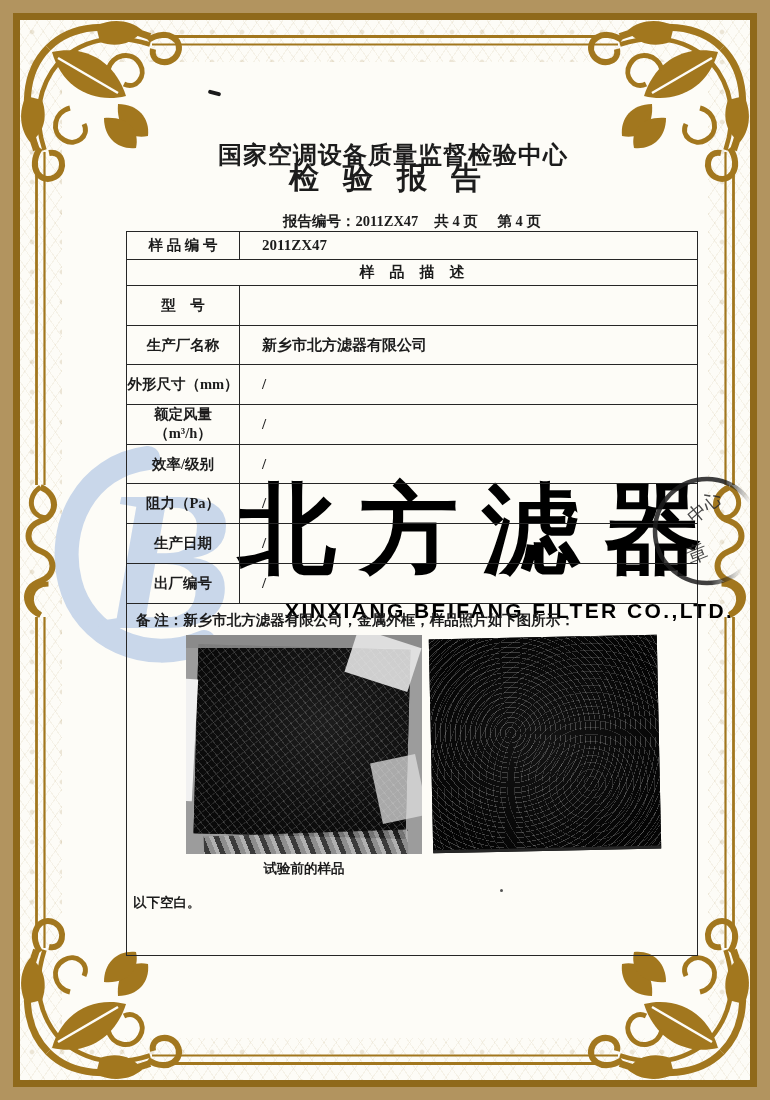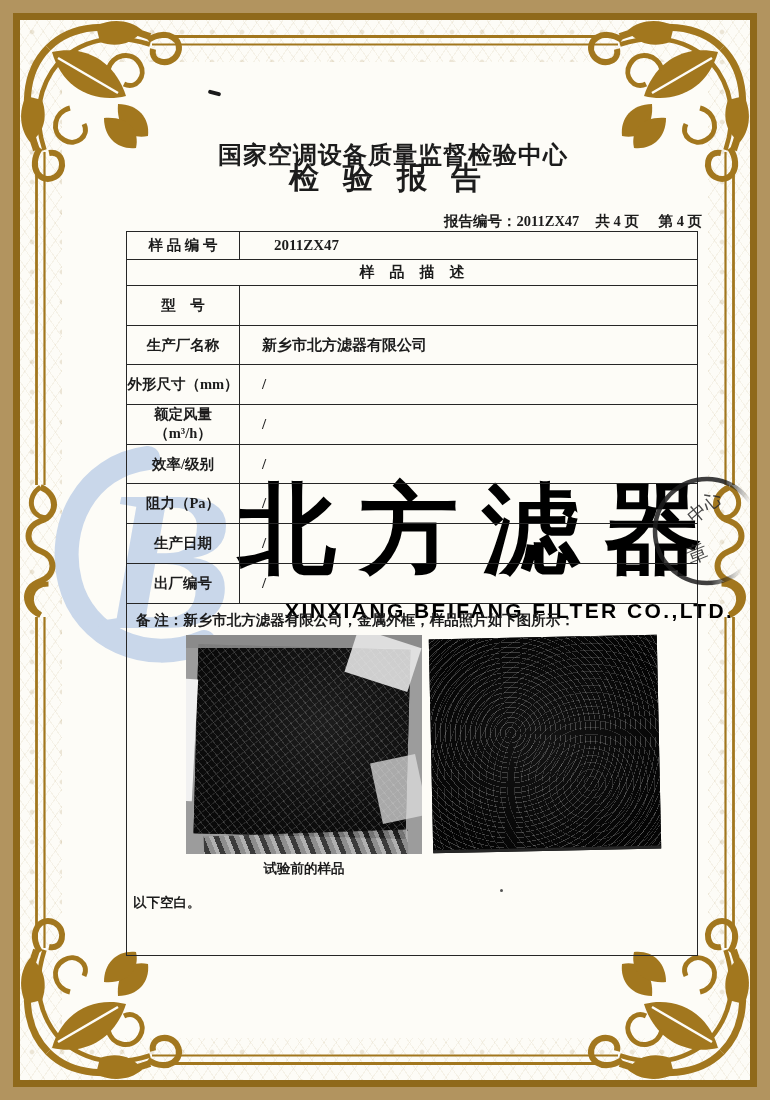--- a/index.html
+++ b/index.html
@@ -36,34 +36,34 @@
     left:285px;top:599px;font-family:"Liberation Sans","DejaVu Sans",sans-serif;
     font-size:21px;font-weight:700;letter-spacing:2.4px;color:#000000;white-space:nowrap;
   }
 
   
   .t1{position:absolute;top:139px;left:0;width:100%;text-align:center;z-index:3;
       font-size:24px;font-weight:700;letter-spacing:1px;padding-left:8px;}
   .t2{position:absolute;top:158px;left:0;width:100%;text-align:center;z-index:3;
       font-size:30px;font-weight:700;letter-spacing:24px;text-indent:24px;font-family:Liberation Serif, serif;}
   .meta{position:absolute;top:212px;left:122px;right:68px;z-index:3;
-        display:flex;justify-content:flex-end;align-items:flex-end;
+        display:flex;justify-content:center;align-items:flex-end;
         font-size:14.5px;font-weight:700;}
   .meta-right span{margin-left:16px;font-weight:600;}
 
   
   .rtable{position:absolute;left:126px;top:231px;width:572px;z-index:3;
           border:1.8px solid #262626;box-sizing:border-box;background:transparent;}
   .tr{display:flex;border-bottom:1.8px solid #262626;box-sizing:border-box;}
   .lbl{width:113px;border-right:1.8px solid #262626;box-sizing:border-box;
        display:flex;align-items:center;justify-content:center;
        font-size:14.5px;font-weight:700;text-align:center;}
   .val{flex:1;display:flex;align-items:center;padding-left:22px;
        font-size:15px;font-weight:600;}
-  .row-sm{height:28px;gap:12px;}
+  .row-sm{height:28px;}
   .row-hdr{height:26px;display:flex;align-items:center;justify-content:center;
            font-size:15px;font-weight:700;}
   .row-data{height:39.7px;}
   .row-remark{height:351px;position:relative;border-bottom:none;display:block;}
   .remark-line{position:absolute;left:9px;top:7px;font-size:14.5px;font-weight:700;white-space:nowrap;}
 
   
   .photo{position:absolute;overflow:hidden;}
   .photo-before{left:59px;top:31px;width:236px;height:219px;background:#9c9c9c;}
   .pb-inner{position:absolute;left:10px;top:12px;right:14px;bottom:18px;background:#0d0d0d;

